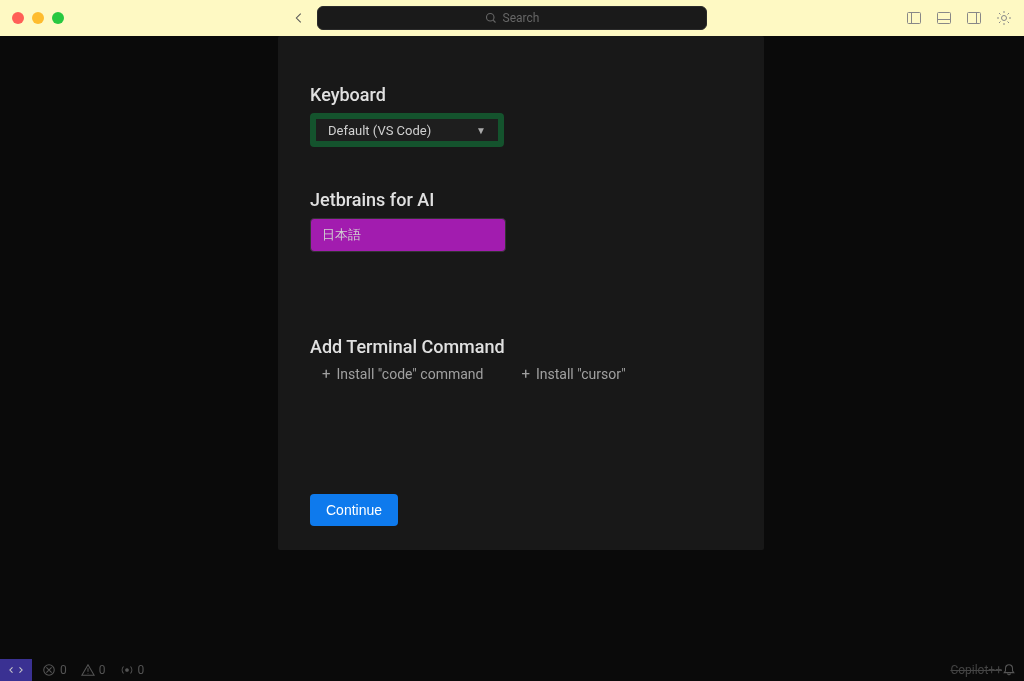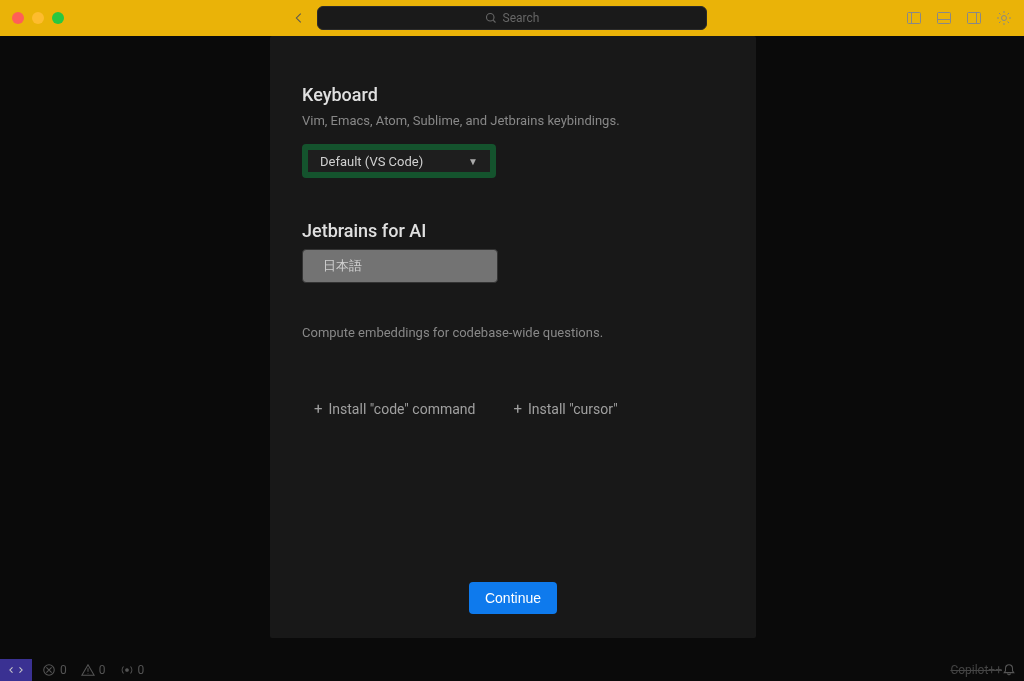--- a/index.html
+++ b/index.html
@@ -17,21 +17,21 @@
       position: relative;
       color: #ccc;
     }
 
     
     .titlebar {
       height: 36px;
       display: flex;
       align-items: center;
       padding: 0 12px;
-      background: #eab308;
+      background: #fef9c3;
       position: relative;
     }
 
     .traffic-lights {
       display: flex;
       gap: 8px;
       align-items: center;
     }
 
     .traffic-light {
@@ -91,24 +91,24 @@
       height: 16px;
       color: #888;
       display: flex;
       align-items: center;
       justify-content: center;
     }
 
     
     .settings-panel {
       position: absolute;
-      left: 270px;
+      left: 278px;
       top: 36px;
       width: 486px;
-      height: 602px;
+      height: 514px;
       background: #181818;
       border-radius: 2px;
       padding: 48px 32px 24px 32px;
       display: flex;
       flex-direction: column;
     }
 
     .section {
       margin-bottom: 42px;
     }
@@ -139,24 +139,24 @@
       font-size: 13px;
       height: 34px;
     }
 
     .dropdown-arrow {
       color: #aaa;
       font-size: 10px;
     }
 
     .text-input {
-      background: #737373;
+      background: #a21caf;
       border: 1px solid #333;
       border-radius: 4px;
-      padding: 8px 20px;
+      padding: 8px 11px;
       width: 196px;
       color: #d0d0d0;
       font-size: 13px;
       height: 34px;
     }
 
     .toggle-row {
       display: flex;
       align-items: center;
       gap: 10px;
@@ -203,21 +203,21 @@
 
     .plus-sign {
       font-size: 15px;
       color: #a0a0a0;
       margin-right: 2px;
     }
 
     .footer {
       margin-top: auto;
       display: flex;
-      justify-content: center;
+      justify-content: flex-start;
     }
 
     .continue-btn {
       background: #0e7aed;
       color: #fff;
       border: none;
       border-radius: 4px;
       padding: 8px 16px;
       font-size: 14px;
       font-weight: 400;
@@ -329,37 +329,36 @@
           <path d="M8 1v2M8 13v2M3 3l1.5 1.5M11.5 11.5L13 13M1 8h2M13 8h2M3 13l1.5-1.5M11.5 4.5L13 3"></path>
         </svg>
     </div>
   </div>
 </div>
 
 <div class="settings-panel">
 
   <div class="section">
     <div class="section-title">Keyboard</div>
-    <div class="section-desc">Vim, Emacs, Atom, Sublime, and Jetbrains keybindings.</div>
     <div class="dropdown">
       <span>Default (VS Code)</span>
       <span class="dropdown-arrow">▼</span>
     </div>
   </div>
 
   <div class="section">
     <div class="section-title">Jetbrains for AI</div>
     <input class="text-input" value="日本語" style="">
   </div>
 
   <div class="section">
-    <div class="section-desc">Compute embeddings for codebase-wide questions.</div>
   </div>
 
   <div class="section" style="margin-bottom:0">
+    <div class="section-title">Add Terminal Command</div>
     <div class="terminal-buttons">
       <div class="terminal-btn">
         <span class="plus-sign">+</span>
         <span>Install "code" command</span>
       </div>
       <div class="terminal-btn">
         <span class="plus-sign">+</span>
         <span>Install "cursor"</span>
       </div>
     </div>

